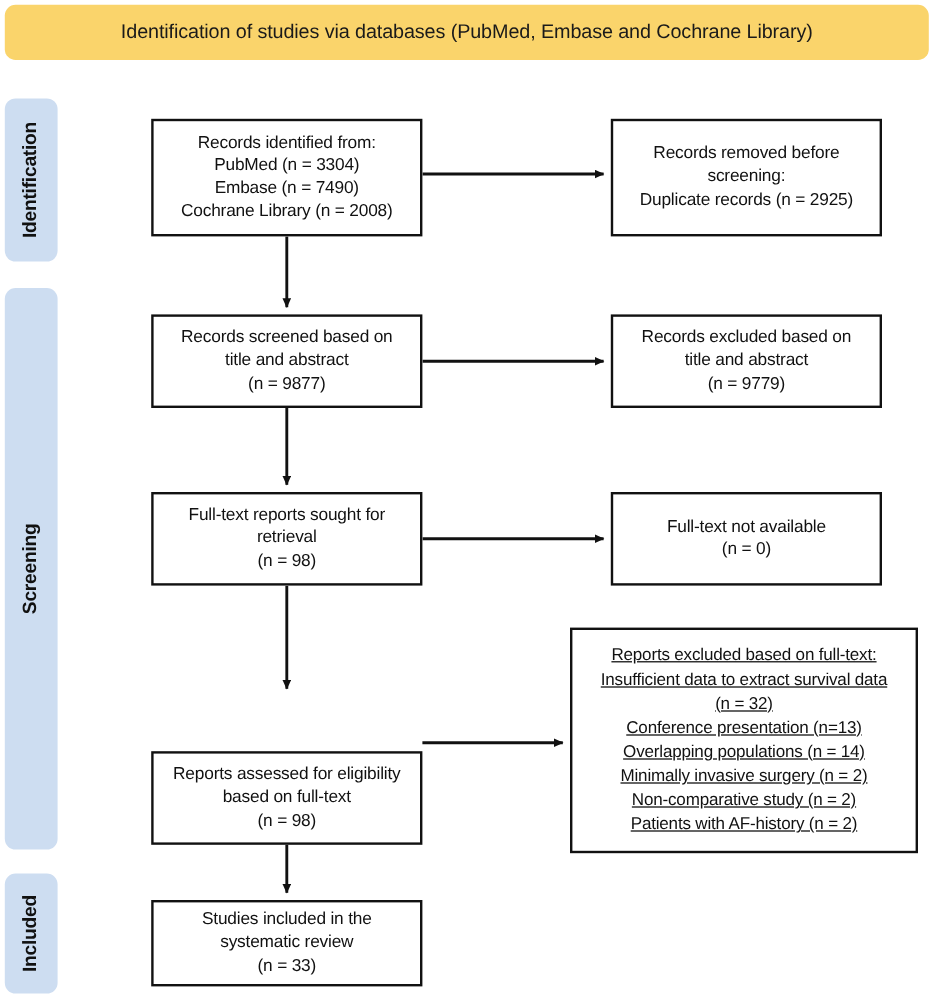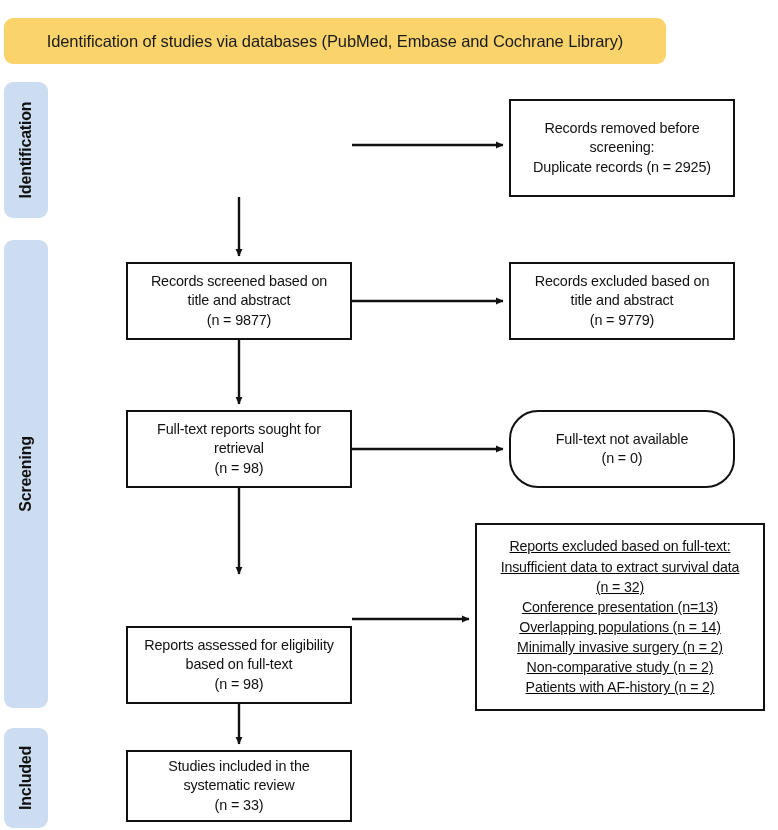--- a/index.html
+++ b/index.html
@@ -18,29 +18,28 @@
     height: 830px;
     background: #ffffff;
     overflow: hidden;
   }
 
   
   .banner {
     position: absolute;
     left: 4px;
     top: 4px;
-    width: 662px;
+    width: 770px;
     height: 46px;
     background: #FAD46B;
     border-radius: 9px;
     display: flex;
     align-items: center;
     justify-content: center;
     box-sizing: border-box;
-    margin-top: 14px;
   }
   .banner-text {
     font-size: 16.5px;
     letter-spacing: -0.1px;
     color: #1a1a1a;
     white-space: nowrap;
   }
 
   
   .stage {
@@ -90,21 +89,21 @@
   
   #box-identified    { left: 126px; top: 99px;  width: 226px; height: 98px; }
   #box-screened      { left: 126px; top: 262px; width: 226px; height: 78px; align-items: center; }
   #box-sought        { left: 126px; top: 410px; width: 226px; height: 78px; }
   #box-assessed      { left: 126px; top: 580px; width: 226px; height: 78px; margin-top: 46px; }
   #box-included      { left: 126px; top: 750px; width: 226px; height: 72px; }
 
   
   #box-removed       { left: 509px; top: 99px;  width: 226px; height: 98px; justify-content: center; }
   #box-excluded-ta   { left: 509px; top: 262px; width: 226px; height: 78px; }
-  #box-notavailable  { left: 509px; top: 410px; width: 226px; height: 78px; border-radius: 29px; }
+  #box-notavailable  { left: 509px; top: 410px; width: 226px; height: 78px; }
   #box-excluded-ft   { left: 475px; top: 523px; width: 290px; height: 188px; text-decoration: underline; }
   #box-excluded-ft .box-text { font-size: 14.2px; line-height: 1.42; }
 
   
   #connectors {
     position: absolute;
     left: 0;
     top: 0;
     width: 778px;
     height: 830px;
@@ -149,20 +148,26 @@
       <line x1="352" y1="449" x2="503" y2="449" marker-end="url(#arrowhead)"></line>
 
       <line x1="239" y1="488" x2="239" y2="574" marker-end="url(#arrowhead)"></line>
 
       <line x1="352" y1="619" x2="469" y2="619" marker-end="url(#arrowhead)"></line>
 
       <line x1="239" y1="658" x2="239" y2="744" marker-end="url(#arrowhead)"></line>
     </g>
   </svg>
 
+  <div class="box" id="box-identified">
+    <span class="box-text">Records identified from:
+PubMed (n = 3304)
+Embase (n = 7490)
+Cochrane Library (n = 2008)</span>
+  </div>
   <div class="box" id="box-screened">
     <span class="box-text">Records screened based on
 title and abstract
 (n = 9877)</span>
   </div>
   <div class="box" id="box-sought">
     <span class="box-text">Full-text reports sought for
 retrieval
 (n = 98)</span>
   </div>

